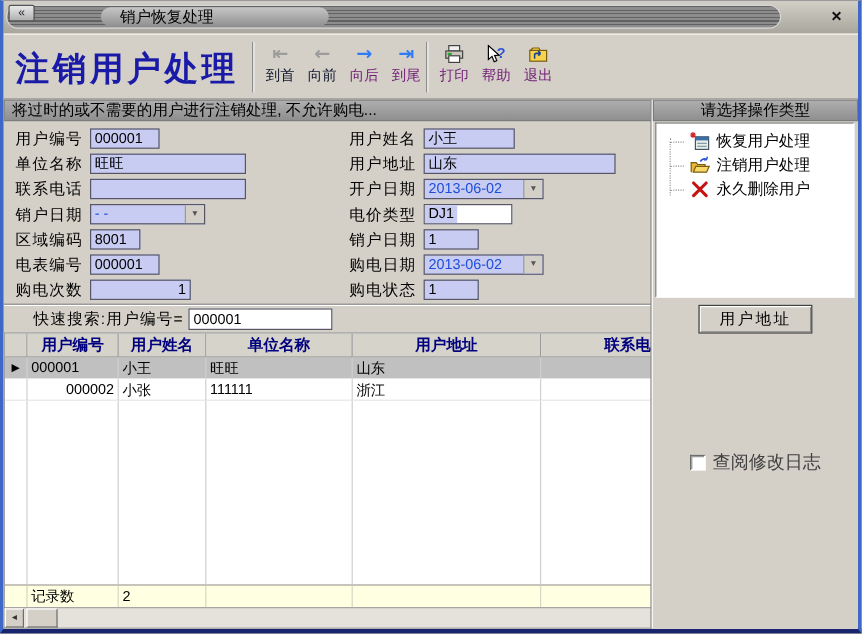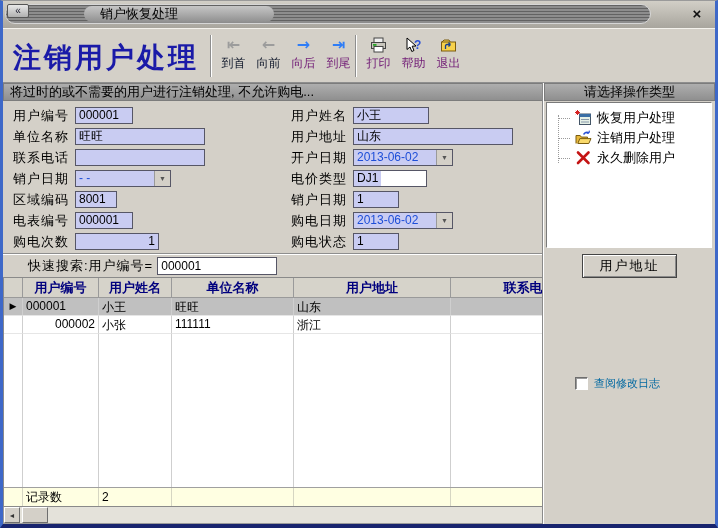--- a/index.html
+++ b/index.html
@@ -113,21 +113,21 @@
     padding-left:22px;font-size:13px;color:#000;white-space:nowrap;cursor:default;}
   .tree-item::before{content:"";position:absolute;left:5px;top:10px;width:12px;
     border-top:1px dotted #9a9a9a;}
   .tree-icon{width:17px;height:16px;margin-right:5px;flex:0 0 17px;position:relative;z-index:1;}
   .tree-icon svg{display:block;}
   #confirm-btn{position:absolute;left:38px;top:171px;width:95px;height:24px;
     background:#d4d0c8;border:1px solid #444;
     box-shadow:inset 1px 1px 0 #fff,inset -1px -1px 0 #8a8a8a;
     font-size:13px;color:#000;font-family:inherit;letter-spacing:2px;}
   #log-check{position:absolute;left:31px;top:293px;display:flex;align-items:center;
-    font-size:11px;color:#0369a1;justify-content:space-between;}
+    font-size:15px;color:#404040;justify-content:space-between;}
   .cb{width:13px;height:13px;background:#fff;border:1px solid;
     border-color:#6e6e6e #fff #fff #6e6e6e;box-shadow:inset 1px 1px 0 #9a9a9a;margin-right:6px;}
 </style>
 </head>
 <body>
 
 <div id="window">
 
   <div id="titlebar">
     <div id="tb-band">

